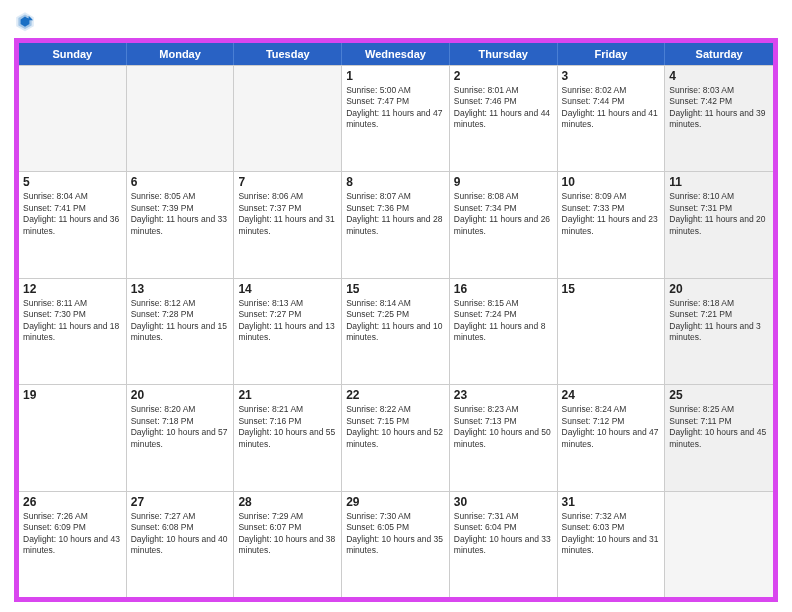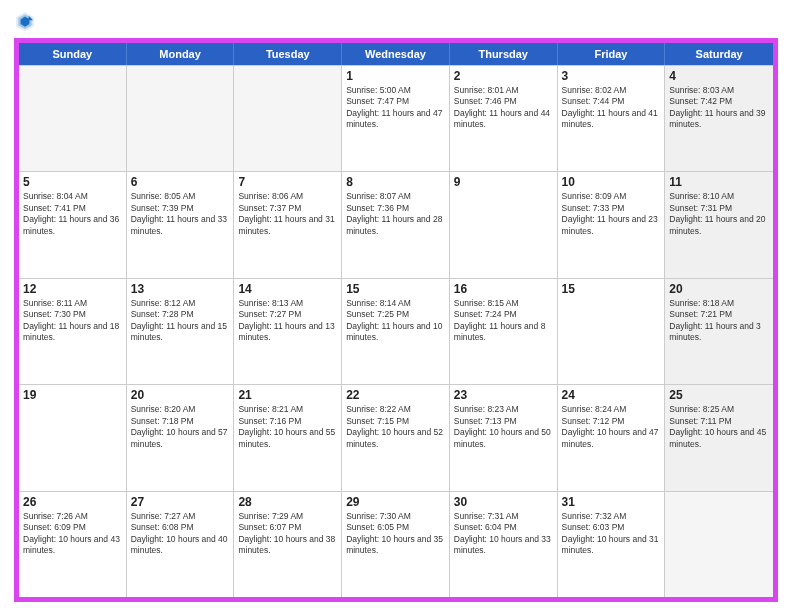--- a/index.html
+++ b/index.html
@@ -191,20 +191,23 @@
 Daylight: 11 hours and 31 minutes.</div>
           </div>
           <div class="cal-cell">
             <span class="day-num">8</span>
             <div class="cell-text" style="white-space: pre-line;">Sunrise: 8:07 AM
 Sunset: 7:36 PM
 Daylight: 11 hours and 28 minutes.</div>
           </div>
           <div class="cal-cell">
             <span class="day-num">9</span>
+            <div class="cell-text" style="white-space: pre-line;">Sunrise: 8:08 AM
+Sunset: 7:34 PM
+Daylight: 11 hours and 26 minutes.</div>
           </div>
           <div class="cal-cell">
             <span class="day-num">10</span>
             <div class="cell-text" style="white-space: pre-line;">Sunrise: 8:09 AM
 Sunset: 7:33 PM
 Daylight: 11 hours and 23 minutes.</div>
           </div>
           <div class="cal-cell shaded">
             <span class="day-num">11</span>
             <div class="cell-text" style="white-space: pre-line;">Sunrise: 8:10 AM

